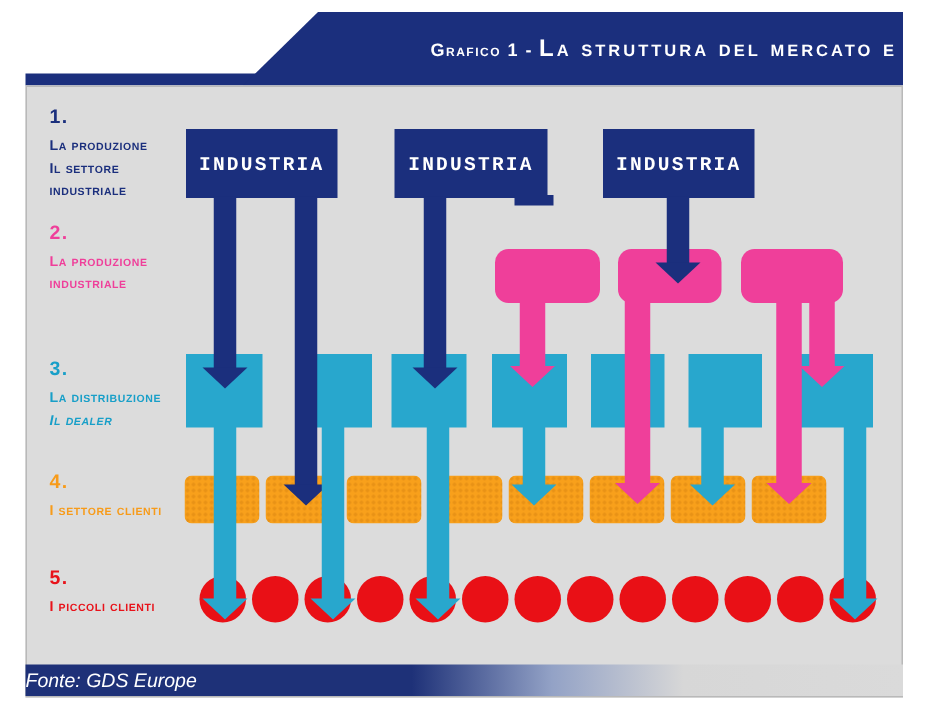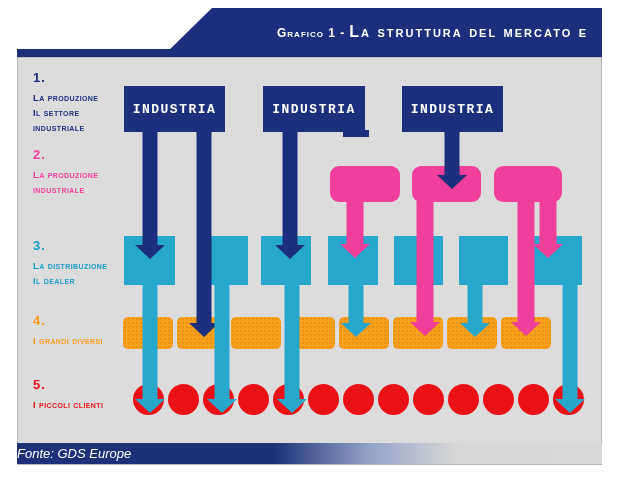--- a/index.html
+++ b/index.html
@@ -4,34 +4,34 @@
 <style>
   html,body{margin:0;padding:0;background:#fff;}
   .page{position:relative;width:618px;height:480px;background:#ffffff;overflow:hidden;
         font-family:"Liberation Sans",sans-serif;}
 
   
   .accent-bar{position:absolute;left:17px;top:49px;width:585px;height:8px;background:#1b2f7d;}
   .banner{position:absolute;left:162px;top:8px;width:440px;height:49px;background:#1b2f7d;
           clip-path:polygon(50px 0,100% 0,100% 100%,0 100%);
           display:flex;flex-direction:column;justify-content:center;align-items:flex-end;
-          padding-right:14px;box-sizing:border-box;color:#fff;}
+          padding-right:4px;box-sizing:border-box;color:#fff;}
   .title-l1{font-weight:bold;font-variant:small-caps;font-size:16px;letter-spacing:2px;line-height:19px;white-space:nowrap;}
   .title-l1 .prefix{font-size:12px;letter-spacing:1px;margin-right:4px;}
   .title-l2{font-weight:bold;font-variant:small-caps;font-size:16px;letter-spacing:2px;line-height:19px;white-space:nowrap;}
 
   
   .panel{position:absolute;left:17px;top:57px;width:585px;height:408px;background:#dcdcdc;
          border:1px solid #b9b9b9;box-sizing:border-box;}
 
   
   .stage{position:absolute;left:33px;width:95px;}
   .stage .num{font-size:13px;font-weight:bold;margin-bottom:5px;letter-spacing:1px;}
   .stage .line{font-size:9.5px;font-weight:bold;font-variant:small-caps;letter-spacing:0.4px;line-height:15px;white-space:nowrap;}
-  .stage .italic{}
+  .stage .italic{font-style:italic;}
   .c-navy{color:#1b2f7d;} .c-pink{color:#ef3f9a;} .c-cyan{color:#189fc8;}
   .c-orange{color:#f79b1a;} .c-red{color:#e8131b;}
 
   
   .tex{background-image:radial-gradient(rgba(15,15,50,0.14) 1px,transparent 1.4px);background-size:4px 4px;font-family:Liberation Mono, monospace;}
   .texp{background-image:radial-gradient(rgba(120,0,60,0.15) 1px,transparent 1.4px);background-size:4px 4px;}
 
   .box-navy{position:absolute;top:86px;height:46px;background:#1b2f7d;color:#fff;
             display:flex;align-items:center;justify-content:center;
             font-weight:bold;font-size:13px;letter-spacing:1.5px;}
@@ -83,21 +83,21 @@
     <div class="line">La produzione</div>
     <div class="line">industriale</div>
   </div>
   <div class="stage c-cyan" style="top:238px">
     <div class="num">3.</div>
     <div class="line">La distribuzione</div>
     <div class="line italic">Il dealer</div>
   </div>
   <div class="stage c-orange" style="top:313px">
     <div class="num">4.</div>
-    <div class="line">I grandi diversi</div>
+    <div class="line">I settore clienti</div>
   </div>
   <div class="stage c-red" style="top:377px">
     <div class="num">5.</div>
     <div class="line">I piccoli clienti</div>
   </div>
 
   <div class="box-navy tex" style="left:124px;width:101px">
       <span>INDUSTRIA</span>
     </div>
   <div class="box-navy tex" style="left:263px;width:102px">

